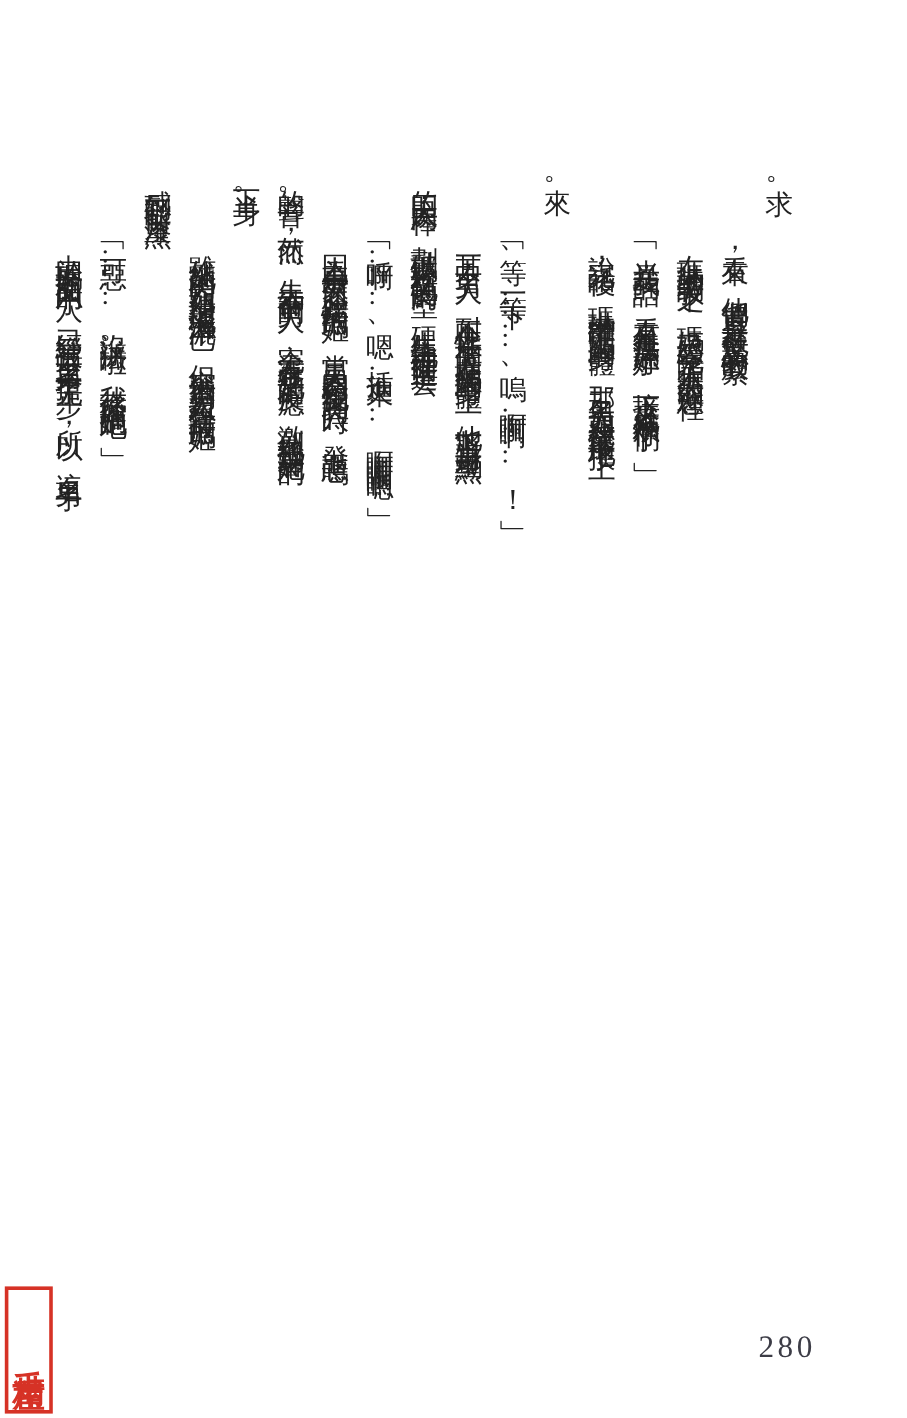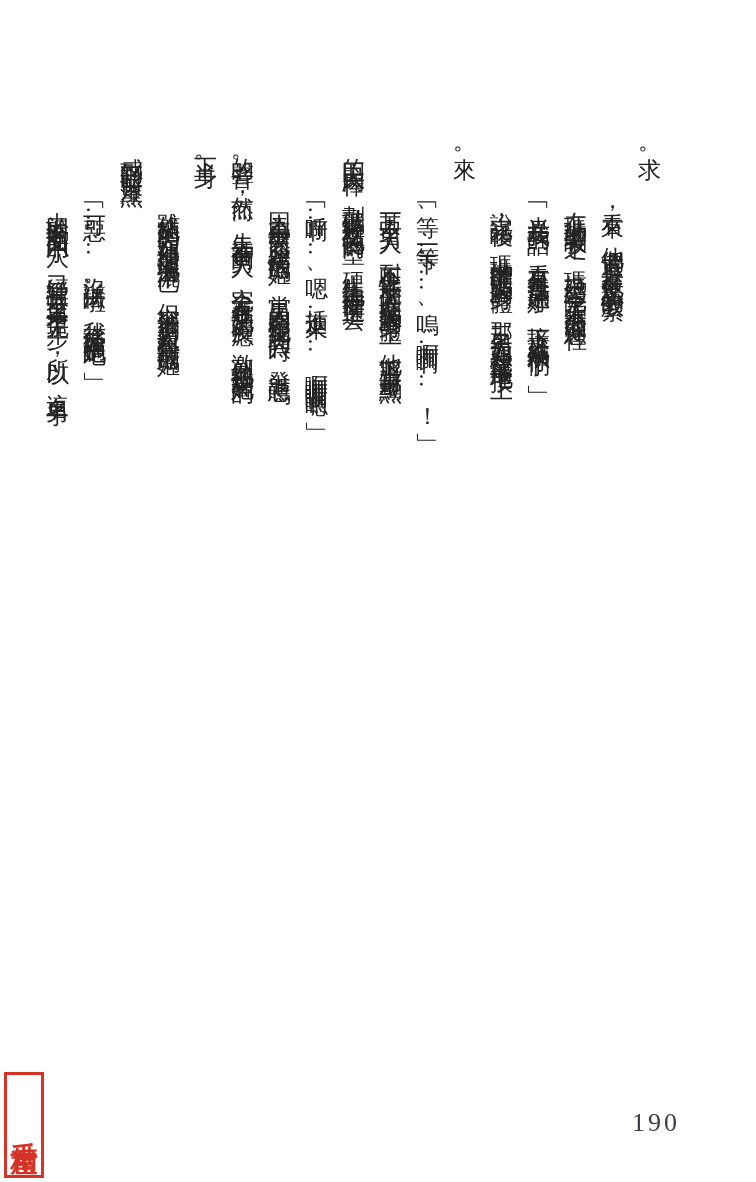--- a/index.html
+++ b/index.html
@@ -78,14 +78,14 @@
       <div class="col">的聲音。然而，失去神智的男人，完全沒有在乎她的反應，激烈地扭動著她的</div>
       <div class="col">下半身。</div>
       <div class="col indent">雖然她的肉穴宛如潰堤般地濕漉不已，但突然遭到男人粗魯對待的瑪姬，</div>
       <div class="col">感到眼前一片漆黑。</div>
       <div class="col indent">「可惡……沒辦法啦。我從後面搞她吧。」</div>
       <div class="col indent">由於瑪姬前面的小穴，已經被其中一名男子搶先了一步，所以，這名男子</div>
     </div>
   <div class="seal">
     <span>千精屋</span>
   </div>
-  <div class="page-number">190</div>
+  <div class="page-number">280</div>
 </div>
 
 </body></html>

